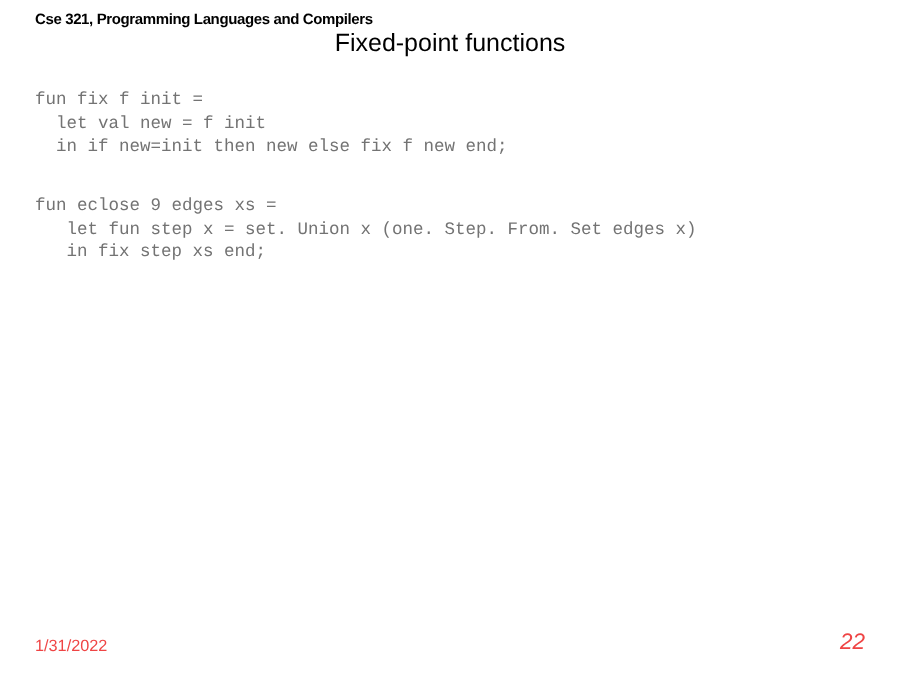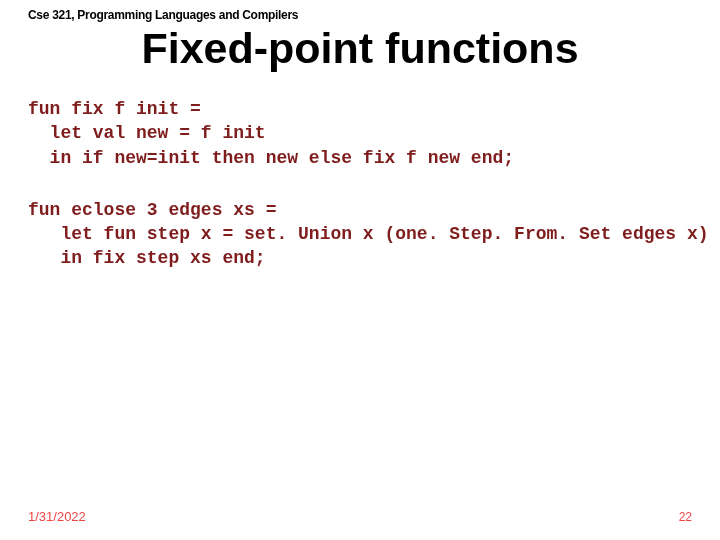--- a/index.html
+++ b/index.html
@@ -19,59 +19,59 @@
       flex-direction: column;
     }
     .course-header {
       font-size: 12px;
       font-weight: bold;
       color: #000;
       margin-bottom: 4px;
       letter-spacing: -0.3px;
     }
     .title {
-      font-size: 43px;
-      font-weight: bold;
+      font-size: 20px;
+      font-weight: normal;
       color: #000;
       text-align: center;
       margin-bottom: 24px;
       margin-top: -2px;
     }
     .code-block {
       font-family: "Courier New", Courier, monospace;
-      font-size: 18px;
-      font-weight: bold;
-      color: #7f1d1d;
+      font-size: 14px;
+      font-weight: normal;
+      color: #737373;
       line-height: 1.35;
       white-space: pre;
       margin-bottom: 28px;
     }
     .code-block:last-of-type { margin-bottom: 0; }
     .content { flex: 1; }
     .footer {
       display: flex;
       justify-content: space-between;
       align-items: flex-end;
       font-size: 13px;
       color: #ef4444;
       padding-bottom: 4px;
     }
-    .page-num { font-size: 12px; }
+    .page-num { font-size: 18px; font-style: italic; }
   </style>
 </head>
 <body>
 
 <div class="slide">
   <div class="course-header">Cse 321, Programming Languages and Compilers</div>
   <div class="title">Fixed-point functions</div>
   <div class="content">
     <div class="code-block">fun fix f init =
   let val new = f init
   in if new=init then new else fix f new end;</div>
-    <div class="code-block">fun eclose 3 edges xs =
+    <div class="code-block">fun eclose 9 edges xs =
    let fun step x = set. Union x (one. Step. From. Set edges x)
    in fix step xs end;</div>
   </div>
   <div class="footer">
     <span>1/31/2022</span>
     <span class="page-num">22</span>
   </div>
 </div>
 
 </body></html>

